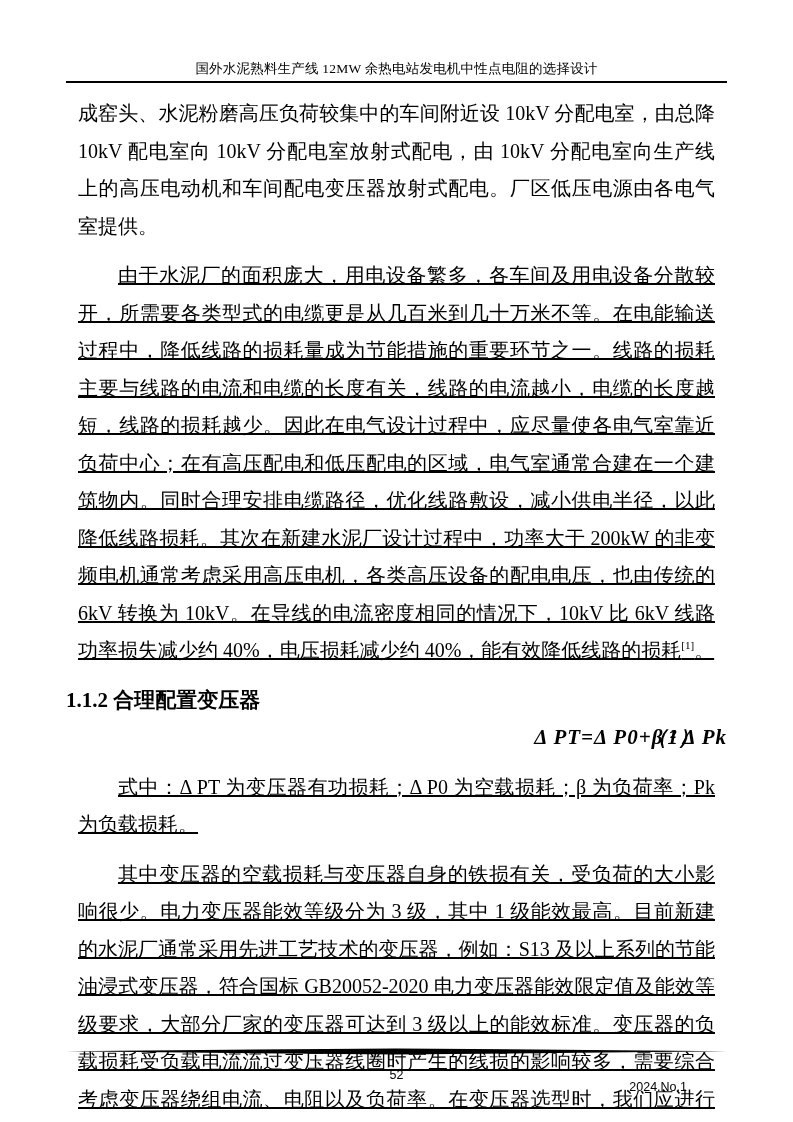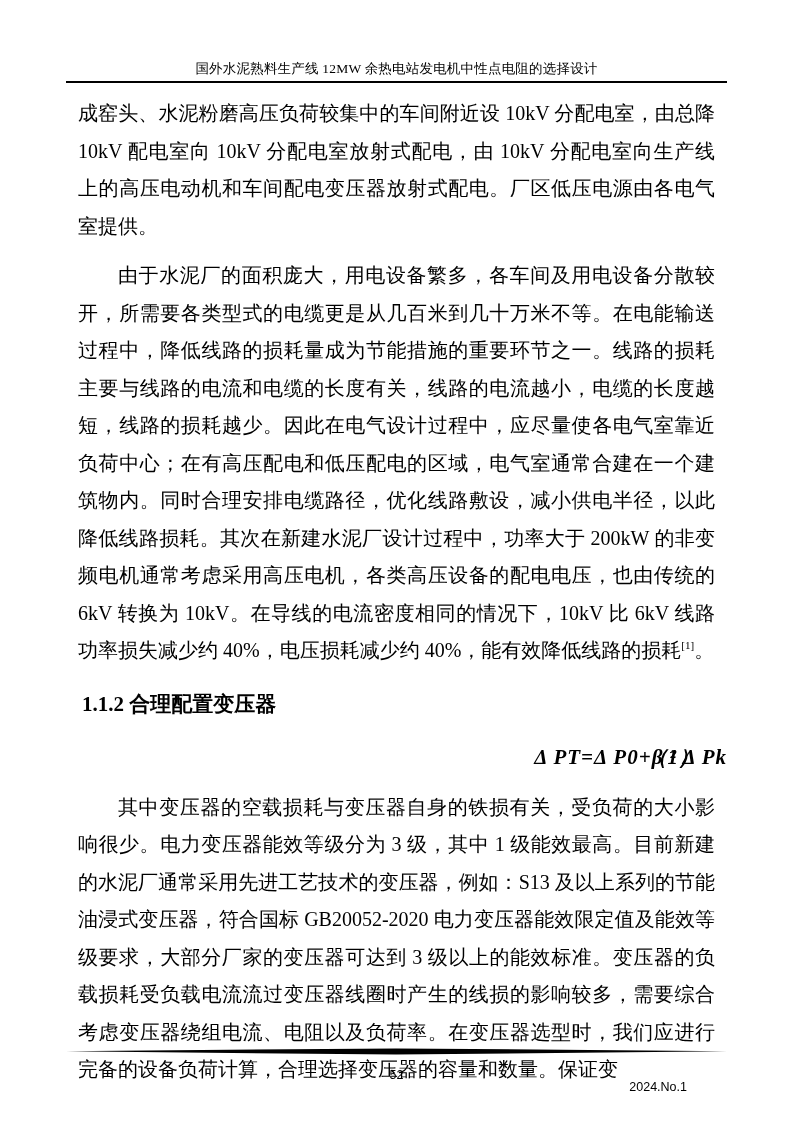--- a/index.html
+++ b/index.html
@@ -40,28 +40,29 @@
     line-height: 37.5px;
     text-align: justify;
     text-justify: inter-character;
   }
   .body-text p {
     margin: 12px;
     padding: 0;
   }
   .indent {
     text-indent: 2em;
+    text-decoration: underline;
   }
   sup.ref {
     font-size: 11px;
     line-height: 0;
     vertical-align: super;
   }
   .section-heading {
-    margin: 16px;
+    margin: 0;
     font-size: 21px;
     font-weight: bold;
     line-height: 37.5px;
     text-align: left;
   }
   .formula-row {
     position: relative;
     text-align: right;
     font-weight: bold;
     font-size: 21px;
@@ -118,20 +119,21 @@
       <p class="indent"><span>由于水泥厂的面积庞大，用电设备繁多，各车间及用电设备分散较开，所需要各类型式的电缆更是从几百米到几十万米不等。在电能输送过程中，降低线路的损耗量成为节能措施的重要环节之一。线路的损耗主要与线路的电流和电缆的长度有关，线路的电流越小，电缆的长度越短，线路的损耗越少。因此在电气设计过程中，应尽量使各电气室靠近负荷中心；在有高压配电和低压配电的区域，电气室通常合建在一个建筑物内。同时合理安排电缆路径，优化线路敷设，减小供电半径，以此降低线路损耗。其次在新建水泥厂设计过程中，功率大于 200kW 的非变频电机通常考虑采用高压电机，各类高压设备的配电电压，也由传统的 6kV 转换为 10kV。在导线的电流密度相同的情况下，10kV 比 6kV 线路功率损失减少约 40%，电压损耗减少约 40%，能有效降低线路的损耗</span><sup class="ref">[1]</sup><span>。</span></p>
 
       <h2 class="section-heading">1.1.2 合理配置变压器</h2>
 
 
       <div class="formula-row">
         <span>Δ PT=Δ P0+β ² Δ Pk</span>
         <span class="formula-num">（1）</span>
       </div>
 
+      <p class="indent">式中：Δ PT 为变压器有功损耗；Δ P0 为空载损耗；β 为负荷率；Pk 为负载损耗。</p>
 
       <p class="indent">其中变压器的空载损耗与变压器自身的铁损有关，受负荷的大小影响很少。电力变压器能效等级分为 3 级，其中 1 级能效最高。目前新建的水泥厂通常采用先进工艺技术的变压器，例如：S13 及以上系列的节能油浸式变压器，符合国标 GB20052-2020 电力变压器能效限定值及能效等级要求，大部分厂家的变压器可达到 3 级以上的能效标准。变压器的负载损耗受负载电流流过变压器线圈时产生的线损的影响较多，需要综合考虑变压器绕组电流、电阻以及负荷率。在变压器选型时，我们应进行完备的设备负荷计算，合理选择变压器的容量和数量。保证变</p>
 
     </div>
   </div>
 
   <div class="page-footer">
     <svg class="footer-rule-svg" viewBox="0 0 661 7" preserveAspectRatio="none">
       <polygon points="0,3.2 330,0.4 661,3.2 330,6.6" fill="#000000"></polygon>
     </svg>

